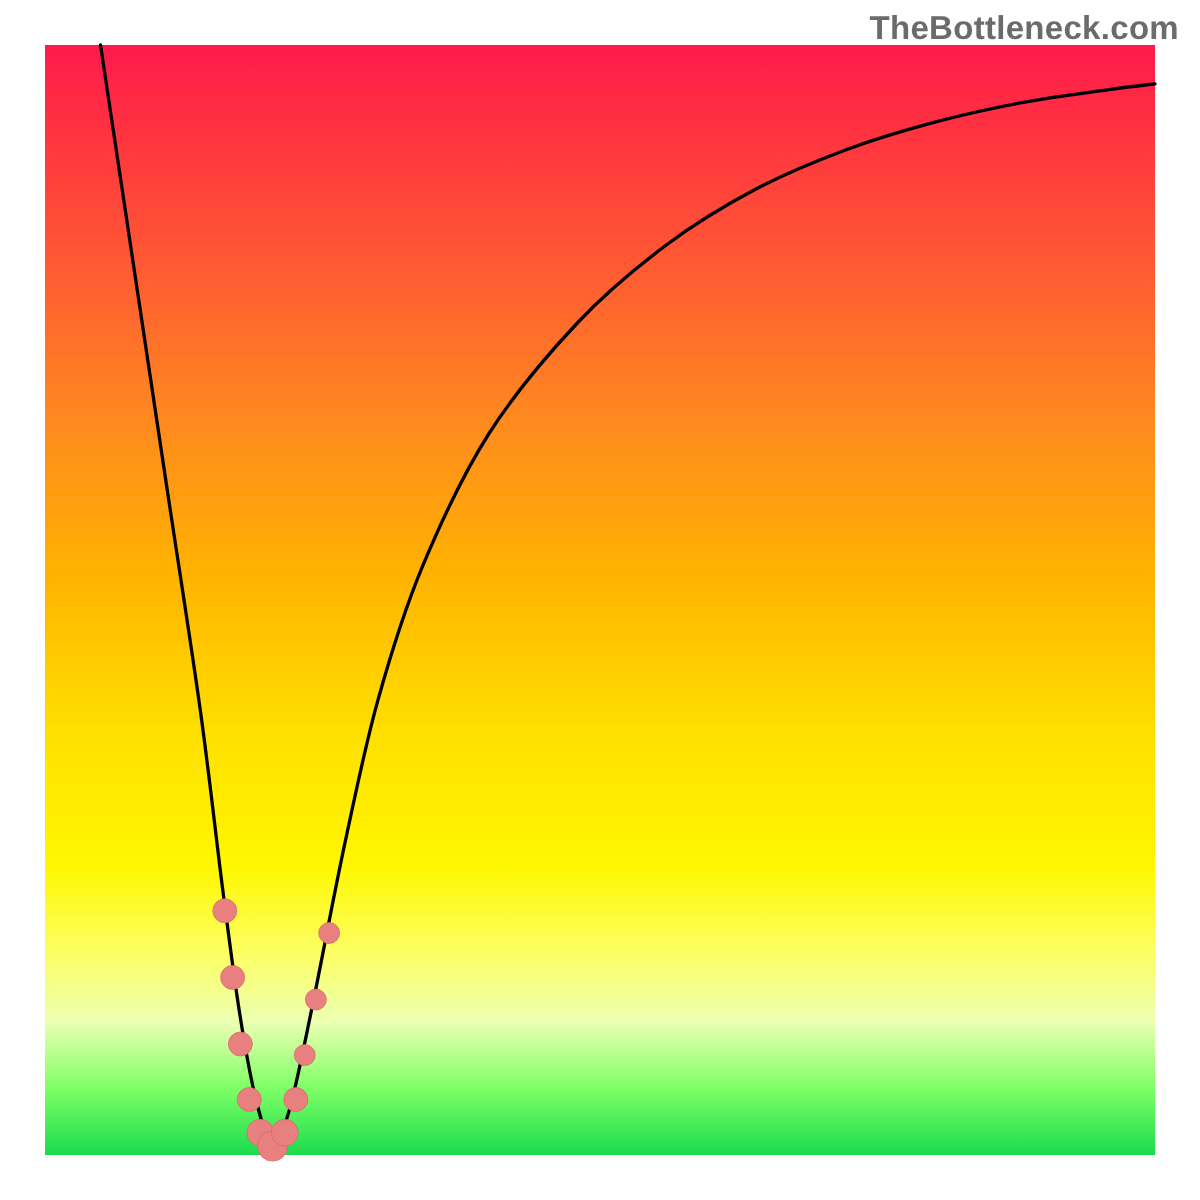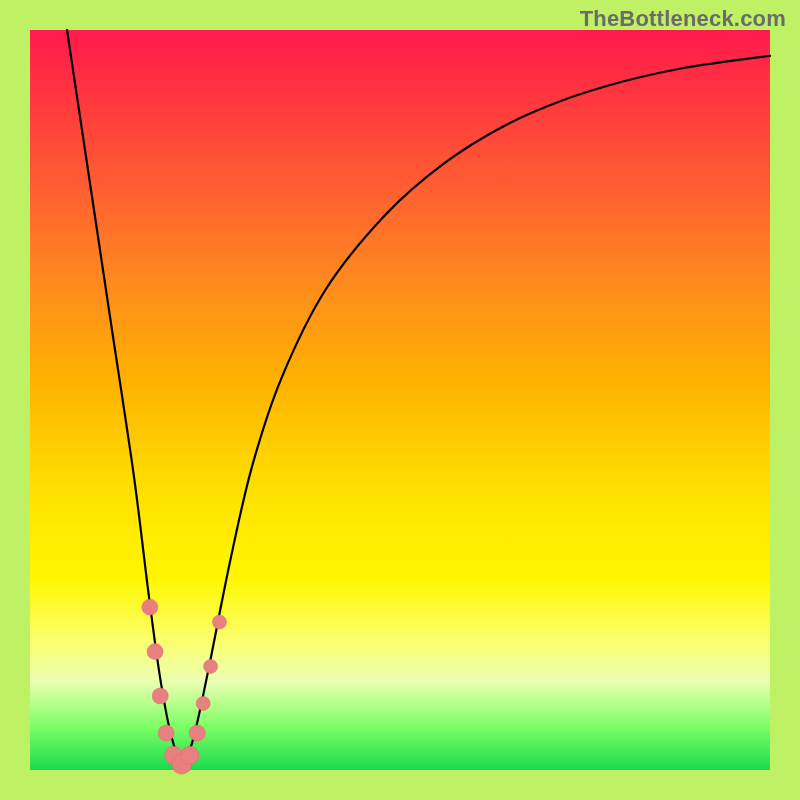--- a/index.html
+++ b/index.html
@@ -10,21 +10,21 @@
     overflow: hidden;
     background: #000;
     font-family: Arial, Helvetica, sans-serif;
   }
   .frame {
     position: absolute;
     left: 0;
     top: 0;
     width: 800px;
     height: 800px;
-    background: #bef264;
+    background: #ffffff;
   }
   .plot {
     position: absolute;
     left: 30px;
     top: 30px;
     width: 740px;
     height: 740px;
     background: linear-gradient(to bottom,
       #ff1a4d 0%,
       #ff3340 8%,

